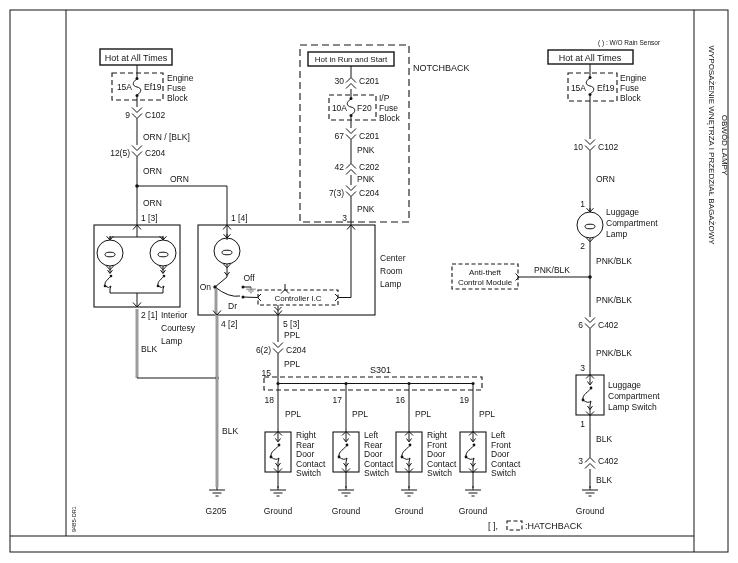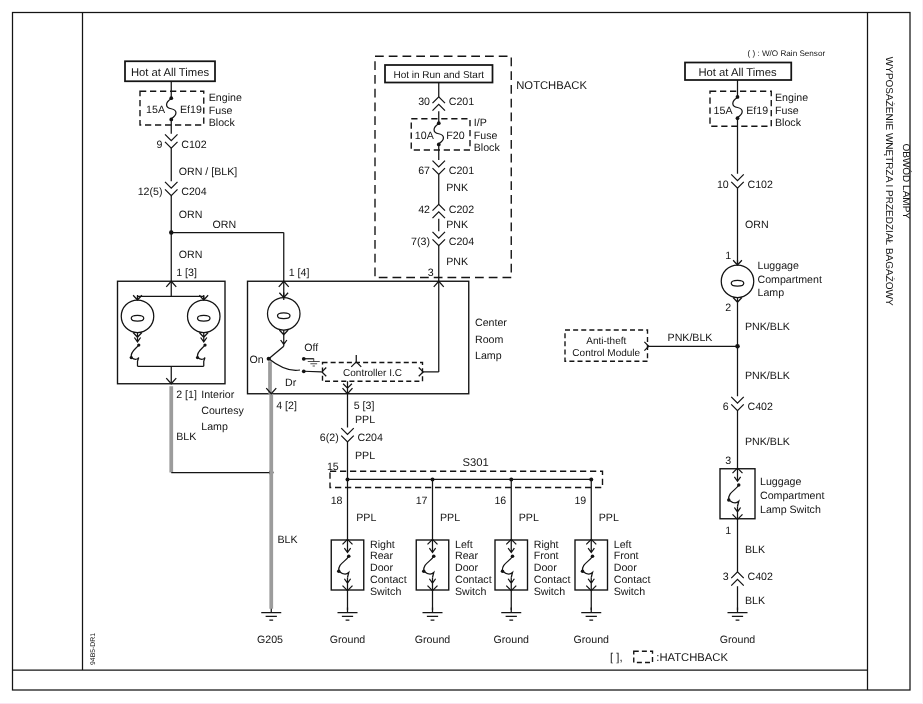--- a/index.html
+++ b/index.html
@@ -1,16 +1,16 @@
 <!DOCTYPE html>
 <html><head>
 <meta charset="utf-8">
 <style>
   html,body{margin:0;padding:0;background:#fff;}
-  #page{position:relative;width:738px;height:563px;background:#f9a8d4;}
+  #page{position:relative;width:738px;height:563px;background:#0369a1;}
   svg{display:block;}
   text{font-family:"Liberation Sans","DejaVu Sans",sans-serif;font-size:8.5px;fill:#141414;}
   .t9{font-size:9px;} .t8{font-size:8px;} .t7{font-size:6.5px;} .t6{font-size:5.5px;}
   .mid{text-anchor:middle;} .end{text-anchor:end;}
   .w{fill:none;stroke:#141414;stroke-width:1;}
   .gray{fill:none;stroke:#9c9c9c;stroke-width:3;}
   .box{fill:none;stroke:#141414;stroke-width:1.1;}
   .pbox{fill:none;stroke:#141414;stroke-width:1.4;}
   .dash1{stroke-dasharray:7 4;} .dash2{stroke-dasharray:5 3;} .dash3{stroke-dasharray:4 2.5;}
   .dot{fill:#141414;stroke:none;}

